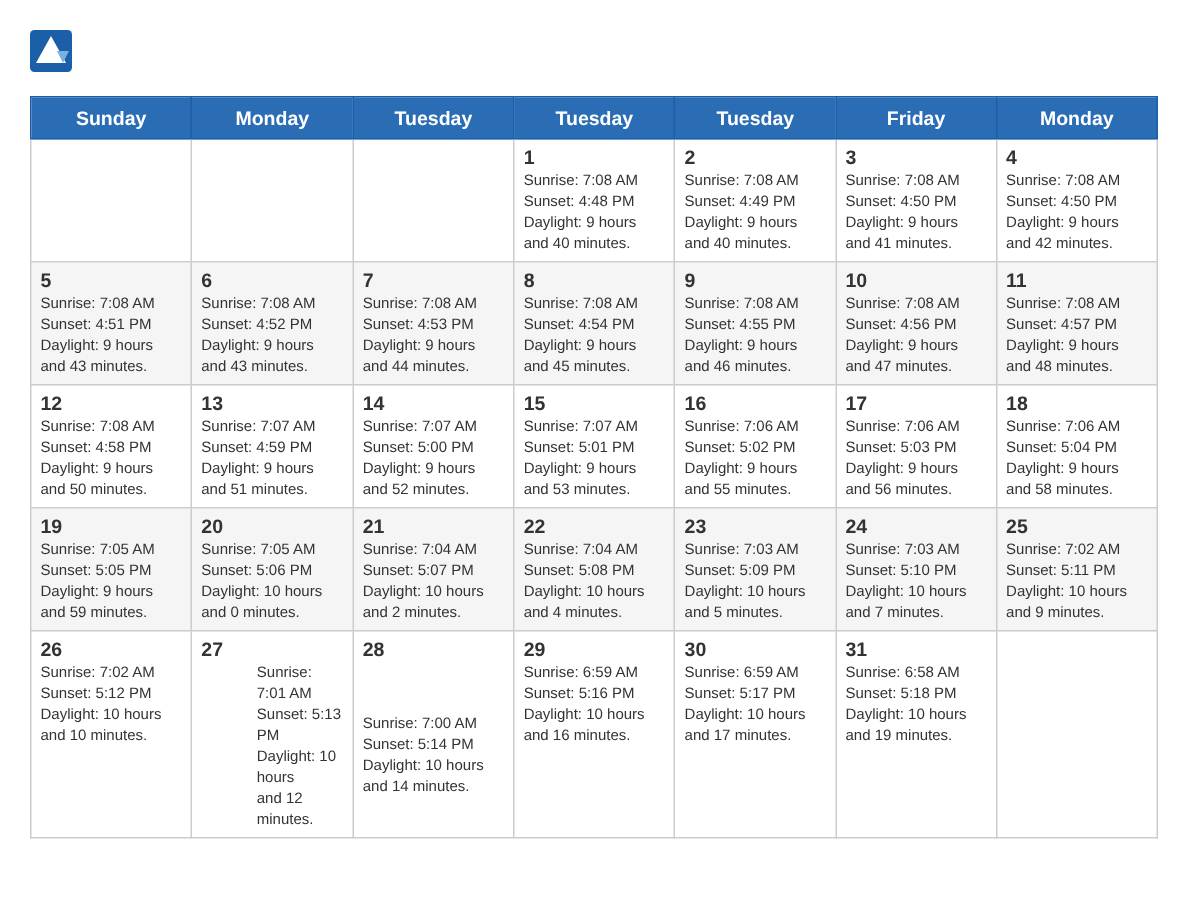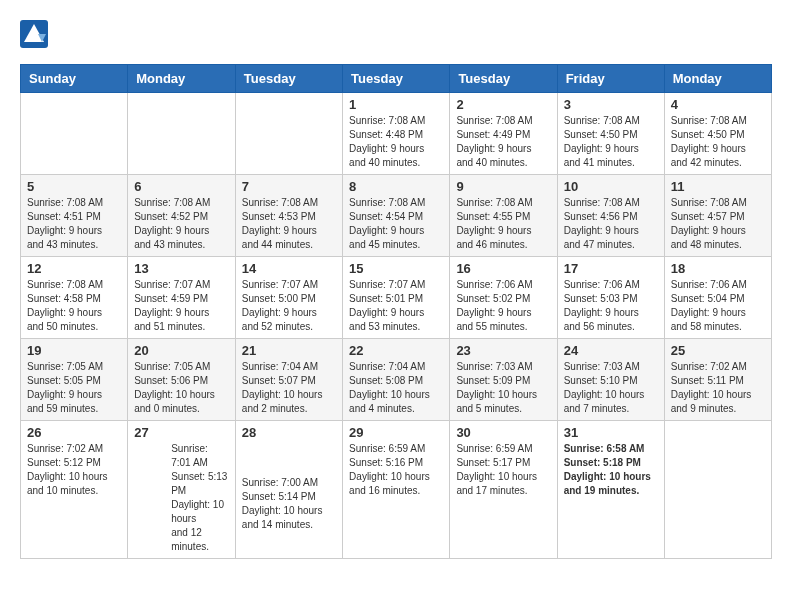--- a/index.html
+++ b/index.html
@@ -50,21 +50,21 @@
       color: #555;
     }
     .calendar {
       width: 100%;
       border-collapse: collapse;
       border: 1px solid #ccc;
     }
     .calendar th {
       background-color: #2a6db5;
       color: #fff;
-      text-align: left;
+      text-align: center;
       padding: 6px 8px;
       font-size: 13px;
       font-weight: bold;
       border: 1px solid #1a5fa8;
     }
     .calendar td {
       border: 1px solid #ccc;
       vertical-align: top;
       padding: 4px 6px;
       width: 108px;
@@ -341,21 +341,21 @@
         </td>
         <td>
           <span class="day-number">30</span>
           <div class="day-detail" style="white-space: pre-line;">Sunrise: 6:59 AM
 Sunset: 5:17 PM
 Daylight: 10 hours
 and 17 minutes.</div>
         </td>
         <td>
           <span class="day-number">31</span>
-          <div class="day-detail" style="white-space: pre-line; font-weight: bold;">Sunrise: 6:58 AM
+          <div class="day-detail" style="white-space: pre-line;">Sunrise: 6:58 AM
 Sunset: 5:18 PM
 Daylight: 10 hours
 and 19 minutes.</div>
         </td>
         <td class="empty-cell"></td>
       </tr>
     </tbody>
 </table>
 
 </body></html>

